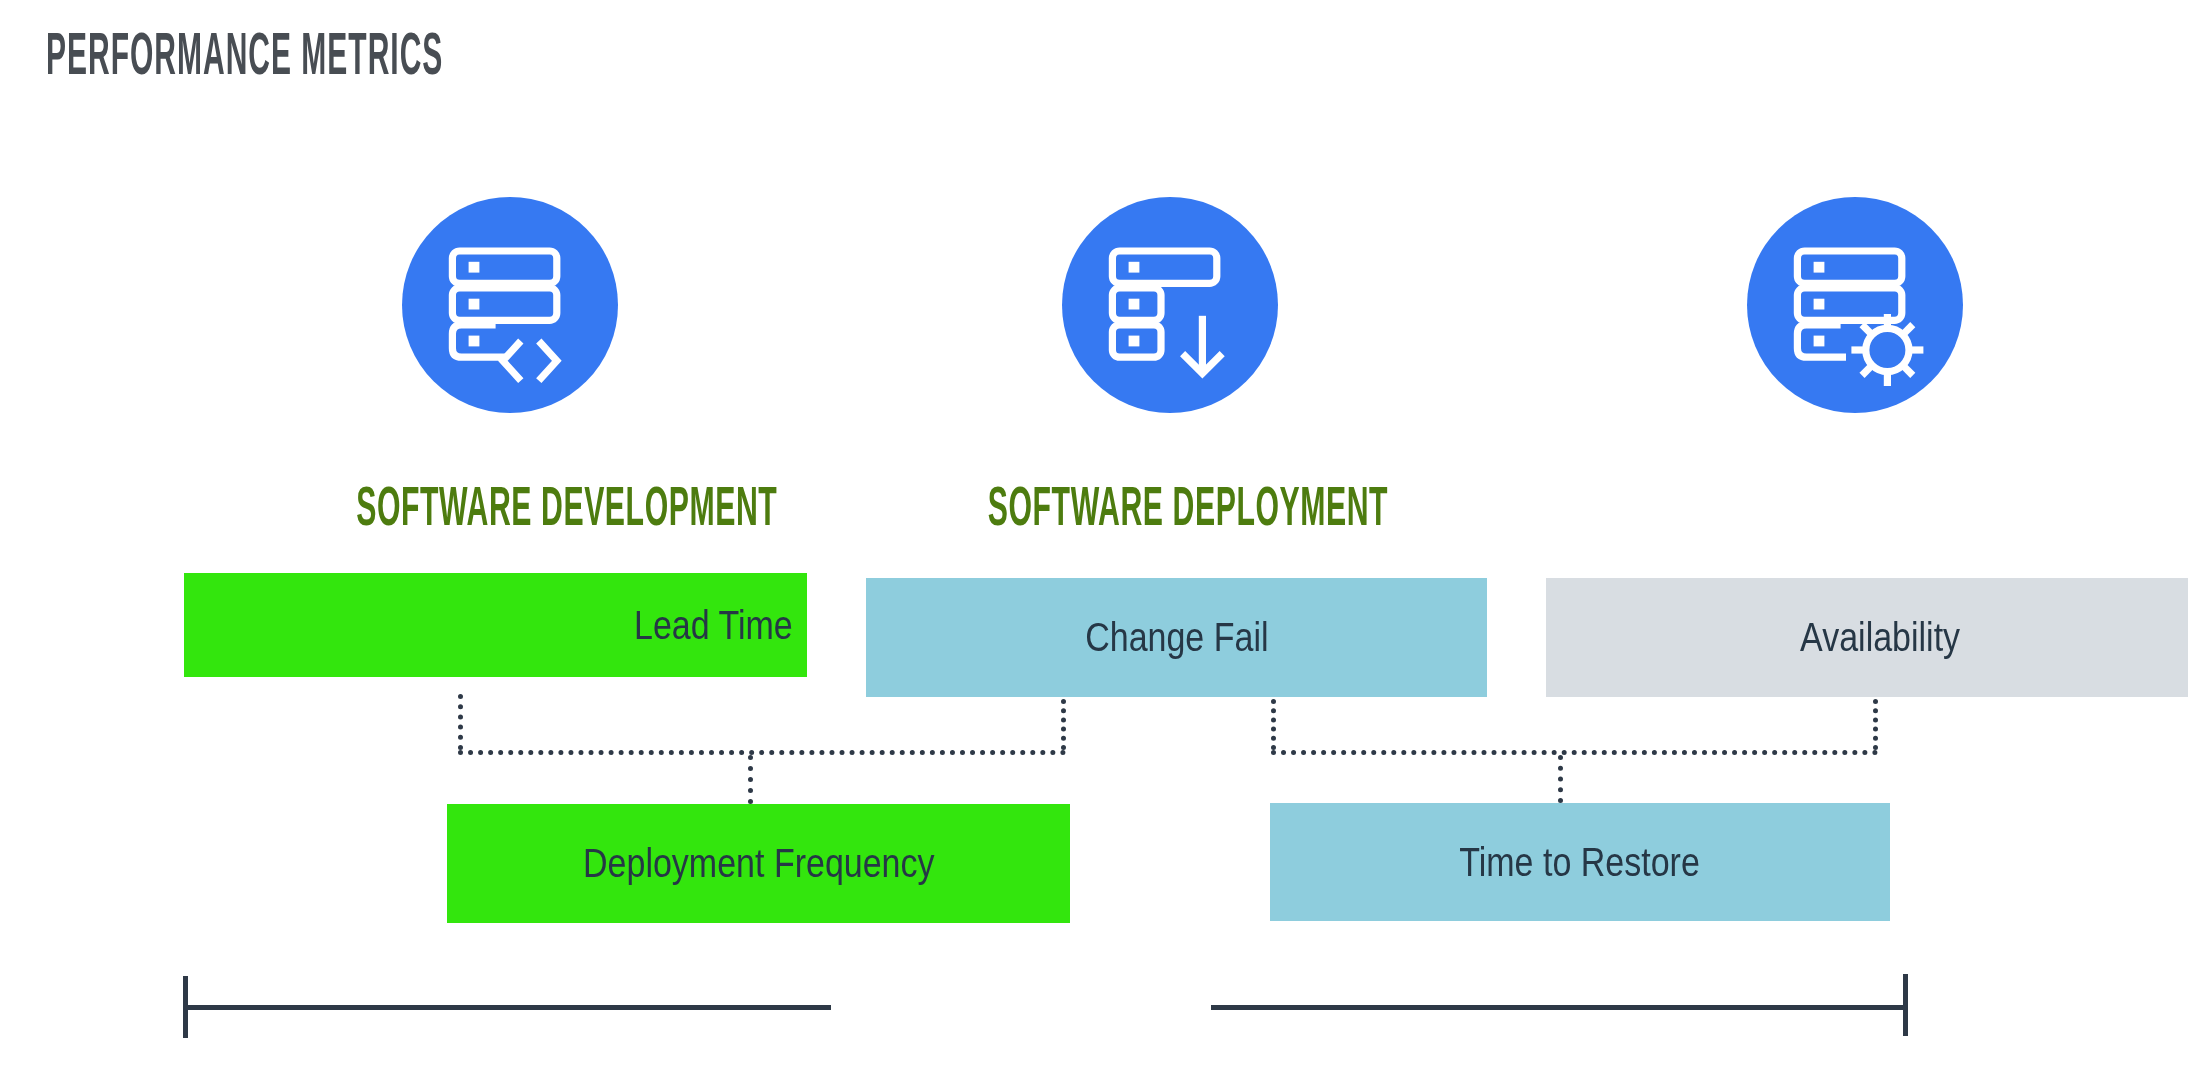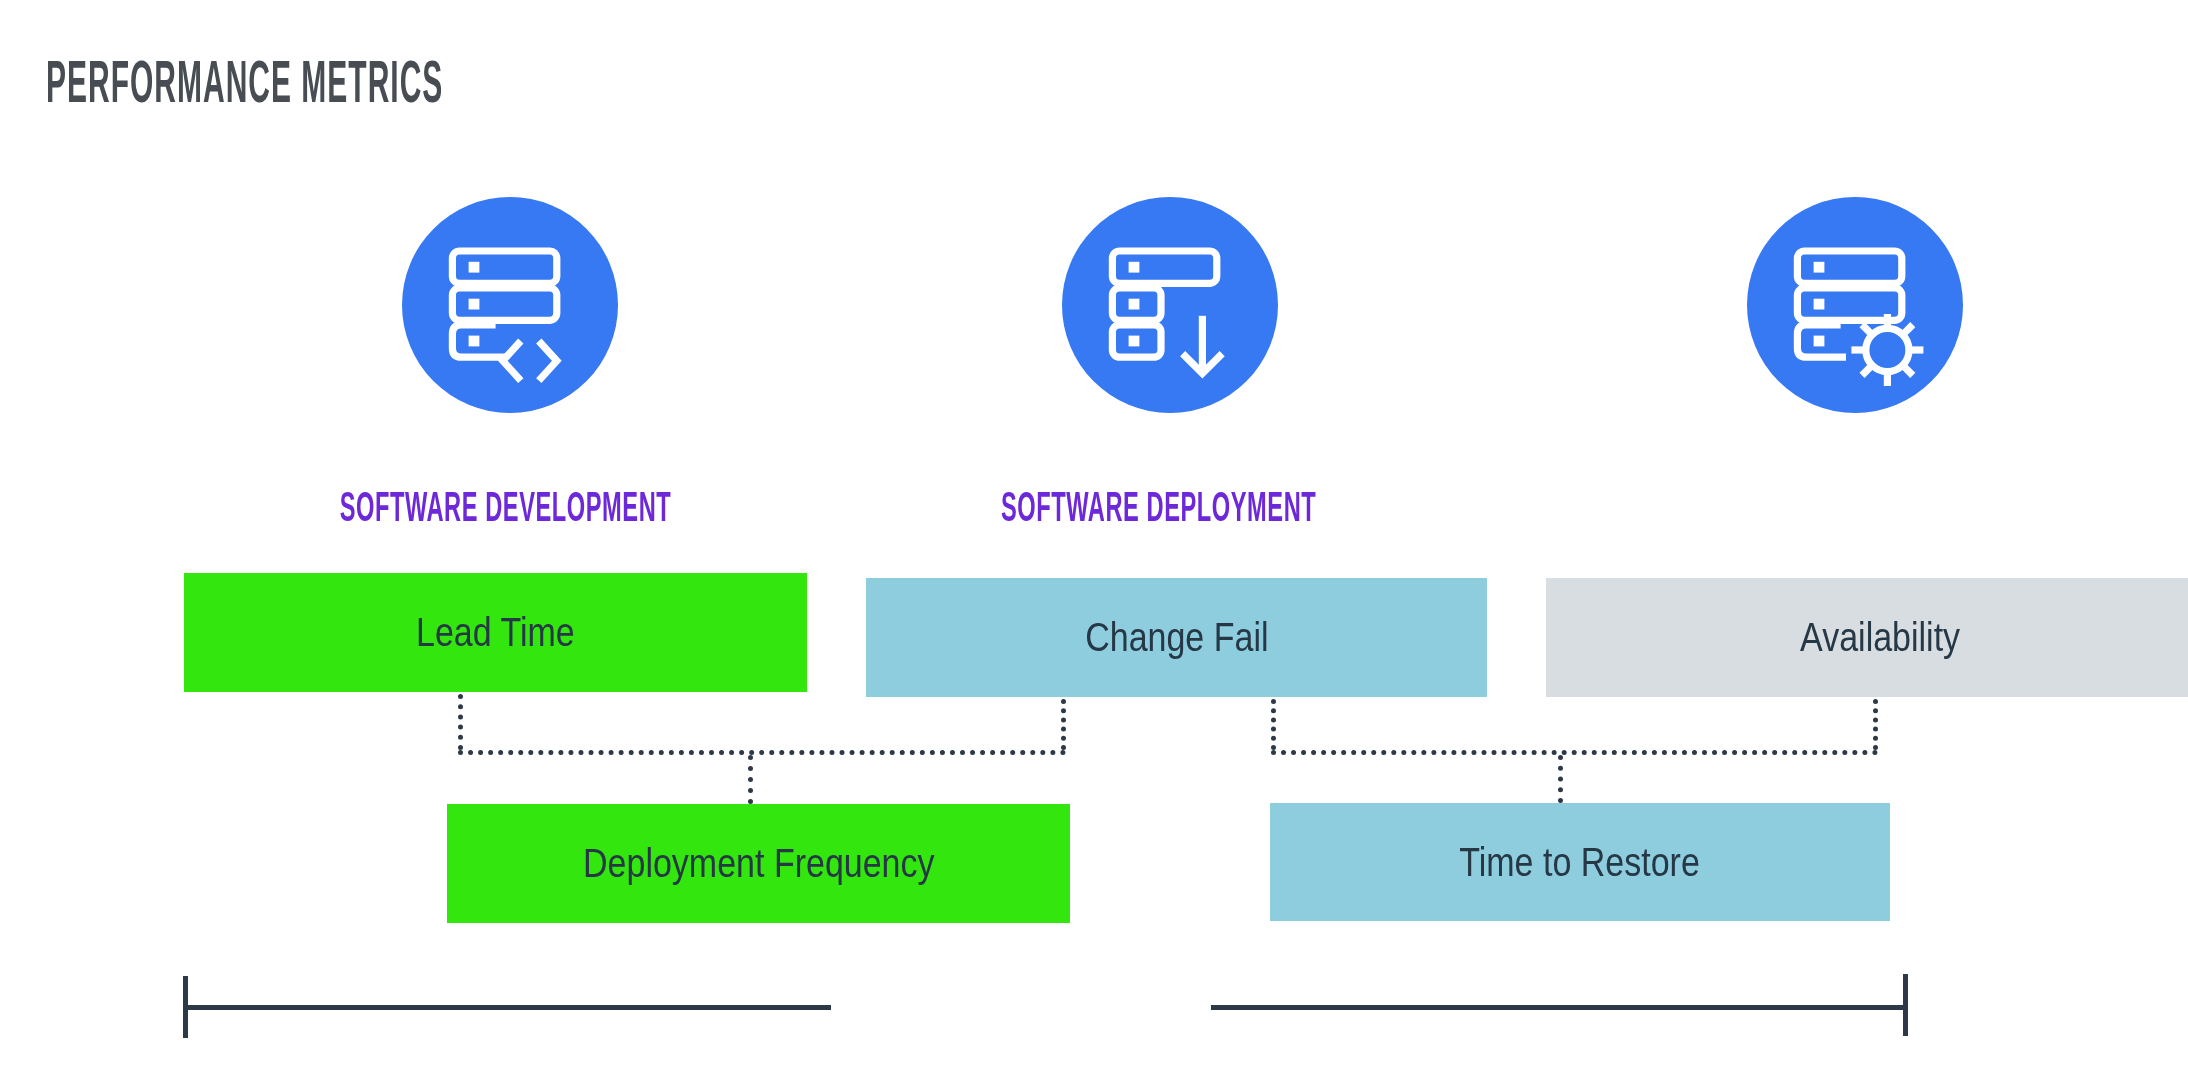--- a/index.html
+++ b/index.html
@@ -4,46 +4,46 @@
 <style>
   html,body{margin:0;padding:0;background:#fff;}
   #canvas{
     position:relative;width:2188px;height:1078px;background:#ffffff;
     font-family:"Liberation Sans",sans-serif;overflow:hidden;
   }
   
   .page-title{
     position:absolute;left:46px;top:18px;height:72px;
     font-size:60px;font-weight:bold;color:#484d53;
-    letter-spacing:2px;white-space:nowrap;line-height:72px;margin-top:28px;
+    letter-spacing:2px;white-space:nowrap;line-height:72px;
   }
   .page-title .cond{display:inline-block;transform:scaleX(0.50);transform-origin:left center;}
   
   .icon-circle{
     position:absolute;top:197px;width:216px;height:216px;border-radius:50%;
     display:flex;align-items:center;justify-content:center;
   }
   .icon-circle svg{display:block;}
   .ic-dev{left:402px;} .ic-dep{left:1062px;} .ic-ops{left:1747px;}
   .wstroke{stroke:#ffffff;fill:none;stroke-width:4;}
   .wfill{fill:#ffffff;stroke:none;}
   
   .col-header{
-    position:absolute;top:478px;height:56px;display:flex;align-items:center;justify-content:flex-end;
-    font-size:43px;font-weight:bold;color:#6d28d9;white-space:nowrap;
+    position:absolute;top:478px;height:56px;display:flex;align-items:center;justify-content:flex-start;
+    font-size:55px;font-weight:bold;color:#4d7c0f;white-space:nowrap;
   }
   .col-header .cond{display:inline-block;transform:scaleX(0.55);transform-origin:center;letter-spacing:1px;}
   .h-dev{left:184px;width:623px;} .h-dep{left:824px;width:621px;} .h-ops{left:1546px;width:619px;}
   
   .bar{
     position:absolute;display:flex;align-items:center;justify-content:center;
     font-size:40px;color:#263746;white-space:nowrap;
   }
   .bar .cond{display:inline-block;transform:scaleX(0.85);transform-origin:center;}
-  .bar-lead{left:184px;top:573px;width:623px;height:119px;}
+  .bar-lead{left:184px;top:573px;width:623px;height:104px;justify-content:flex-end;}
   .bar-fail{left:866px;top:578px;width:621px;height:119px;}
   .bar-avail{left:1546px;top:578px;width:669px;height:119px;}
   .bar-freq{left:447px;top:804px;width:623px;height:119px;}
   .bar-restore{left:1270px;top:803px;width:620px;height:118px;}
   
   .dot-v{position:absolute;width:0;border-left:5px dotted #2e3947;}
   .dot-h{position:absolute;height:0;border-top:5px dotted #2e3947;}
   .v1{left:458px;top:694px;height:56px;}
   .v2{left:1061px;top:699px;height:51px;}
   .v3{left:748px;top:755px;height:49px;}

